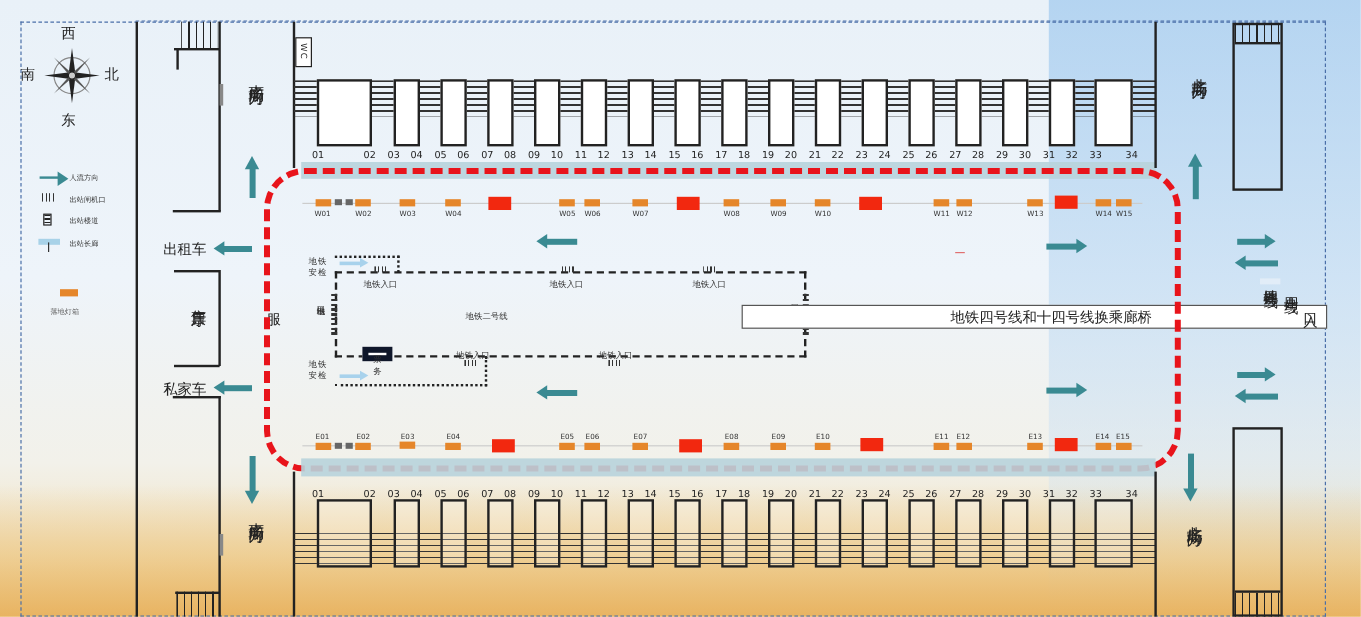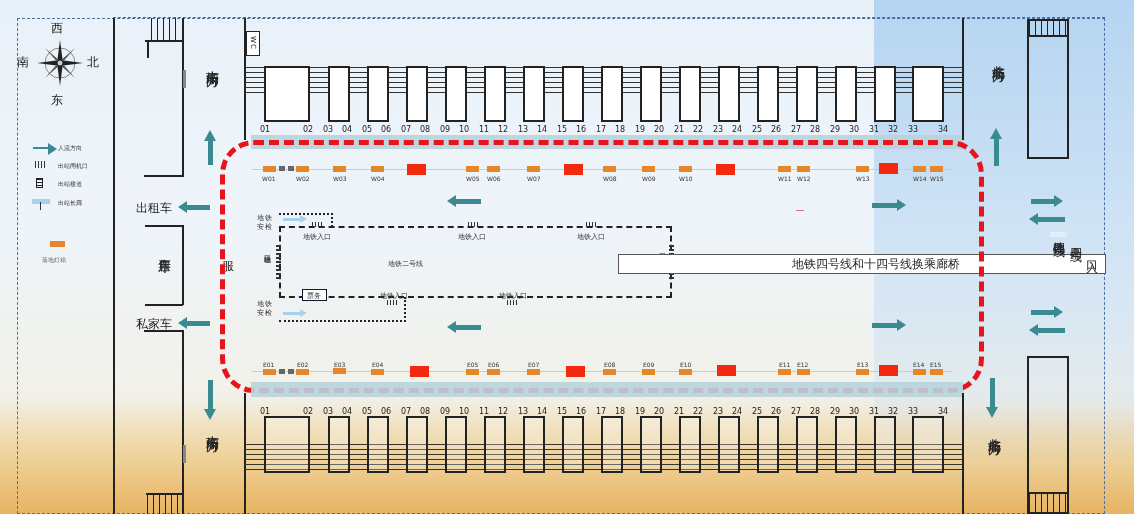--- a/index.html
+++ b/index.html
@@ -243,21 +243,21 @@
 
 <div class="gate-mark" style="left:312px; top:222px;"></div>
 <div class="small label" style="left:303px; top:232px;">地铁入口</div>
 <div class="gate-mark" style="left:468px; top:222px;"></div>
 <div class="small label" style="left:458px; top:232px;">地铁入口</div>
 <div class="gate-mark" style="left:586px; top:222px;"></div>
 <div class="small label" style="left:577px; top:232px;">地铁入口</div>
 
 <div class="small label" style="left:388px; top:259px;">地铁二号线</div>
 
-<div class="abs" style="left:302px; top:289px; width:25px; height:12px; border:1px solid #0f172a; background:#fff;">
+<div class="abs" style="left:302px; top:289px; width:25px; height:12px; border:5px solid #0f172a; background:#fff;">
   <span class="small" style="position:absolute; left:4px; top:1px;">票务</span>
 </div>
 <div class="small label" style="left:380px; top:291px;">地铁入口</div>
 <div class="gate-mark" style="left:387px; top:300px;"></div>
 <div class="small label" style="left:499px; top:291px;">地铁入口</div>
 <div class="gate-mark" style="left:507px; top:300px;"></div>
 
 <div class="bridge" style="left:618px; top:254px; width:488px; height:20px;"></div>
 <div class="label" style="left:792px; top:256px; font-size:12px;">地铁四号线和十四号线换乘廊桥</div>
 

